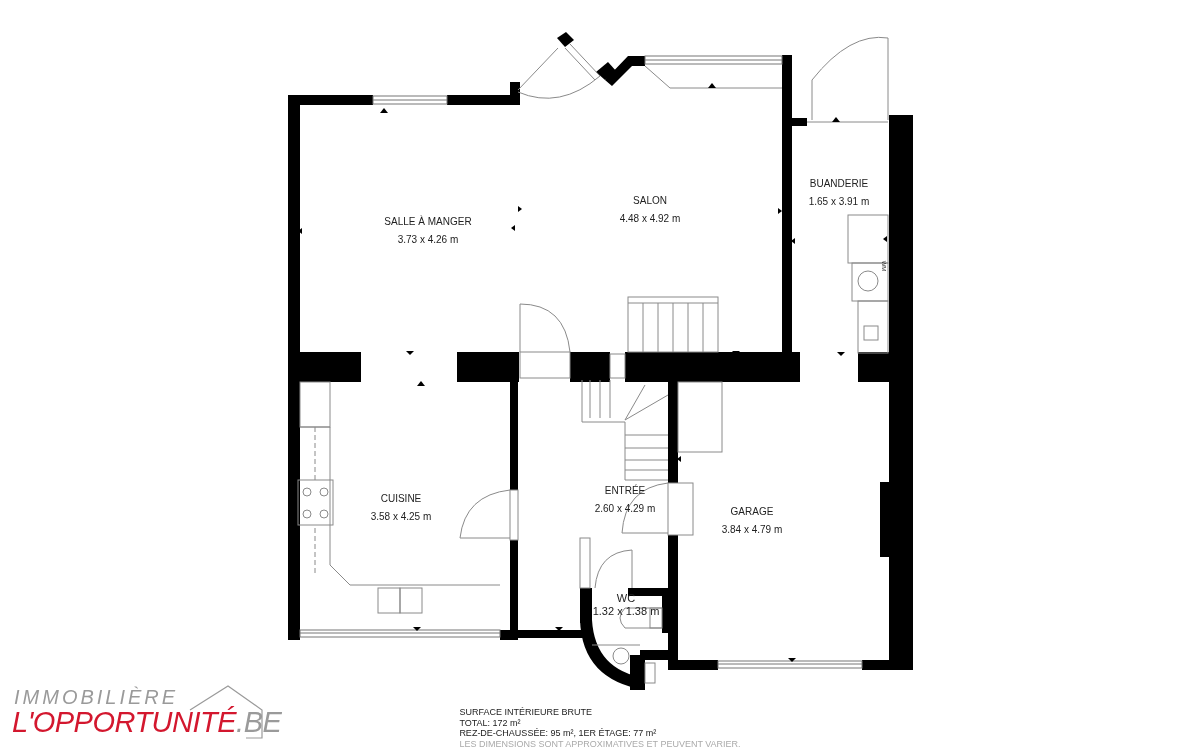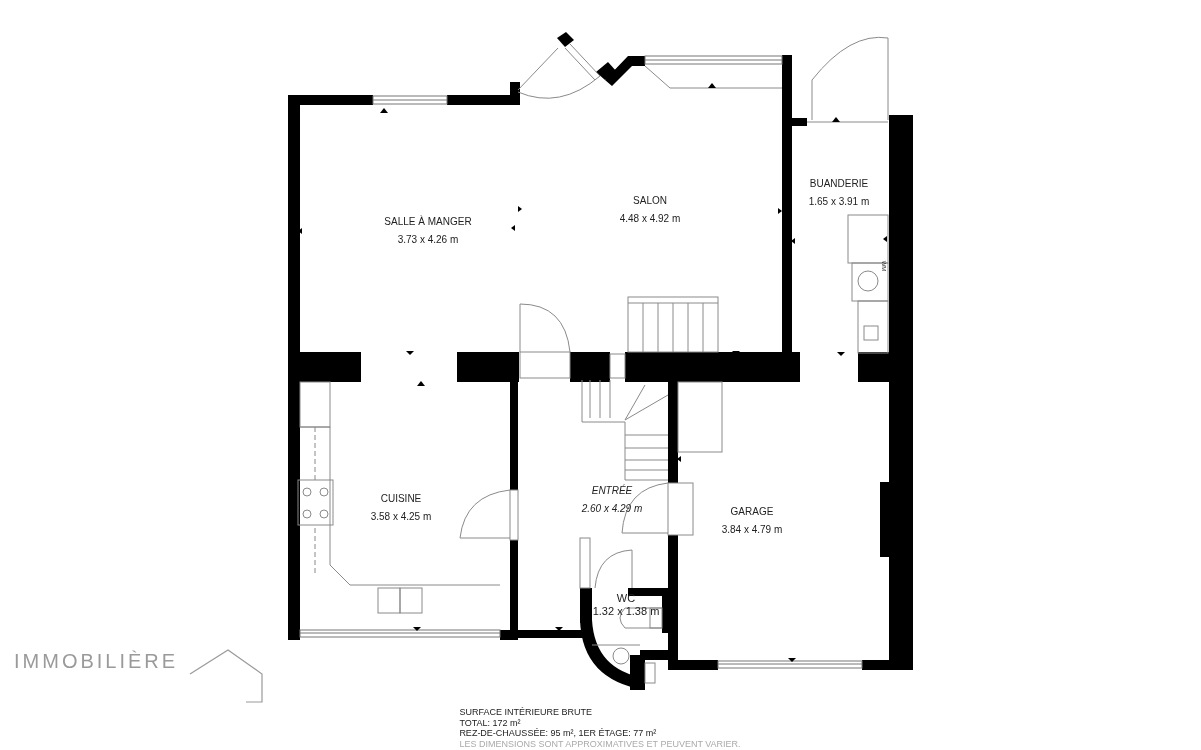--- a/index.html
+++ b/index.html
@@ -4,21 +4,21 @@
 <style>
   html, body { margin:0; padding:0; background:#ffffff; }
   body { width:1201px; height:750px; position:relative; overflow:hidden; font-family:"Liberation Sans", sans-serif; }
   #plan { position:absolute; left:0; top:0; width:1201px; height:750px; }
   .room-label { position:absolute; text-align:center; color:#222; font-size:10px; line-height:18px; white-space:nowrap; transform:translateX(-50%); }
   .room-label .name { display:block; }
   .room-label .dim { display:block; }
   .room-label.small { font-size:11px; line-height:13px; }
   .summary { position:absolute; left:600px; top:707px; transform:translateX(-50%); text-align:left; font-size:9px; line-height:10.5px; color:#222; white-space:nowrap; }
   .summary .note { color:#aaa; }
-  .logo { position:absolute; left:10px; top:648px; width:250px; height:56px; }
+  .logo { position:absolute; left:10px; top:684px; width:250px; height:56px;font-style:italic; }
   .logo .top { position:absolute; left:4px; top:2px; font-size:20px; letter-spacing:3px; color:#9a9a9a; }
   .logo .main { position:absolute; left:2px; top:22px; font-size:29px; color:#d3172e; letter-spacing:-0.5px; font-weight:normal; }
   .logo .main .be { color:#9a9a9a; }
 </style>
 </head>
 <body>
 
 <svg id="plan" viewBox="0 0 1201 750" xmlns="http://www.w3.org/2000/svg">
   <g fill="#000">
 
@@ -181,21 +181,21 @@
   <span class="dim">4.48 x 4.92 m</span>
 </div>
 <div class="room-label" style="left:839px; top:175px;">
   <span class="name">BUANDERIE</span>
   <span class="dim">1.65 x 3.91 m</span>
 </div>
 <div class="room-label" style="left:401px; top:490px;">
   <span class="name">CUISINE</span>
   <span class="dim">3.58 x 4.25 m</span>
 </div>
-<div class="room-label" style="left:612px; top:482px;font-style:italic;">
+<div class="room-label" style="left:625px; top:482px;">
   <span class="name">ENTRÉE</span>
   <span class="dim">2.60 x 4.29 m</span>
 </div>
 <div class="room-label" style="left:752px; top:503px;">
   <span class="name">GARAGE</span>
   <span class="dim">3.84 x 4.79 m</span>
 </div>
 <div class="room-label small" style="left:626px; top:592px;">
   <span class="name">WC</span>
   <span class="dim">1.32 x 1.38 m</span>
@@ -207,13 +207,14 @@
   <div>TOTAL: 172 m²</div>
   <div>REZ-DE-CHAUSSÉE: 95 m², 1ER ÉTAGE: 77 m²</div>
   <div class="note">LES DIMENSIONS SONT APPROXIMATIVES ET PEUVENT VARIER.</div>
 </div>
 
 <div class="logo">
   <svg style="position:absolute; left:178px; top:0;" width="76" height="56">
     <path d="M2,26 L40,2 L74,26 L74,54 L58,54" fill="none" stroke="#9a9a9a" stroke-width="1.2"></path>
   </svg>
   <span class="top">IMMOBILIÈRE</span>
+  <span class="main"><span>L'OPPORTUNITÉ</span><span class="be">.BE</span></span>
 </div>
 
 </body></html>

